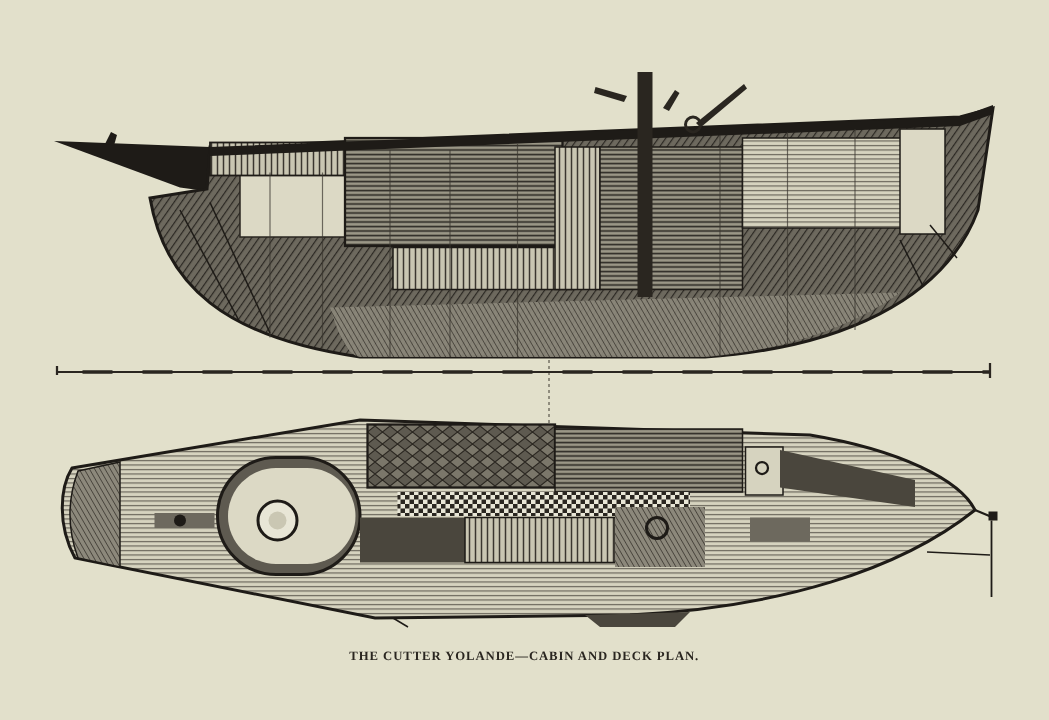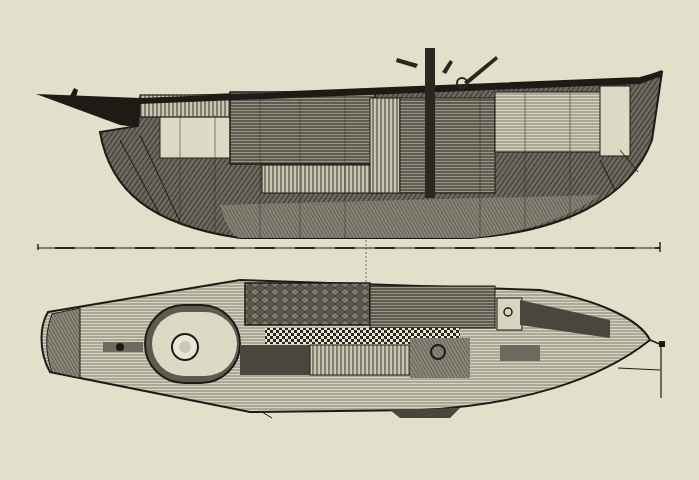--- a/index.html
+++ b/index.html
@@ -131,13 +131,14 @@
     <line x1="650" y1="340" x2="662" y2="345" stroke="#1e1b17" stroke-width="1.5"></line>
     <rect x="659" y="341" width="6" height="6" fill="#1e1b17"></rect>
     <line x1="661" y1="347" x2="661" y2="398" stroke="#1e1b17" stroke-width="1.2"></line>
     <line x1="618" y1="368" x2="660" y2="370" stroke="#1e1b17" stroke-width="1"></line>
 
     <path d="M390 410 L 460 408 L 450 418 L 400 418 Z" fill="#4a463d"></path>
     <line x1="262" y1="412" x2="272" y2="418" stroke="#1e1b17" stroke-width="1"></line>
   </g>
 </svg>
 
+<div class="caption">THE CUTTER YOLANDE—CABIN AND DECK PLAN.</div>
 </div>
 
 </body></html>

